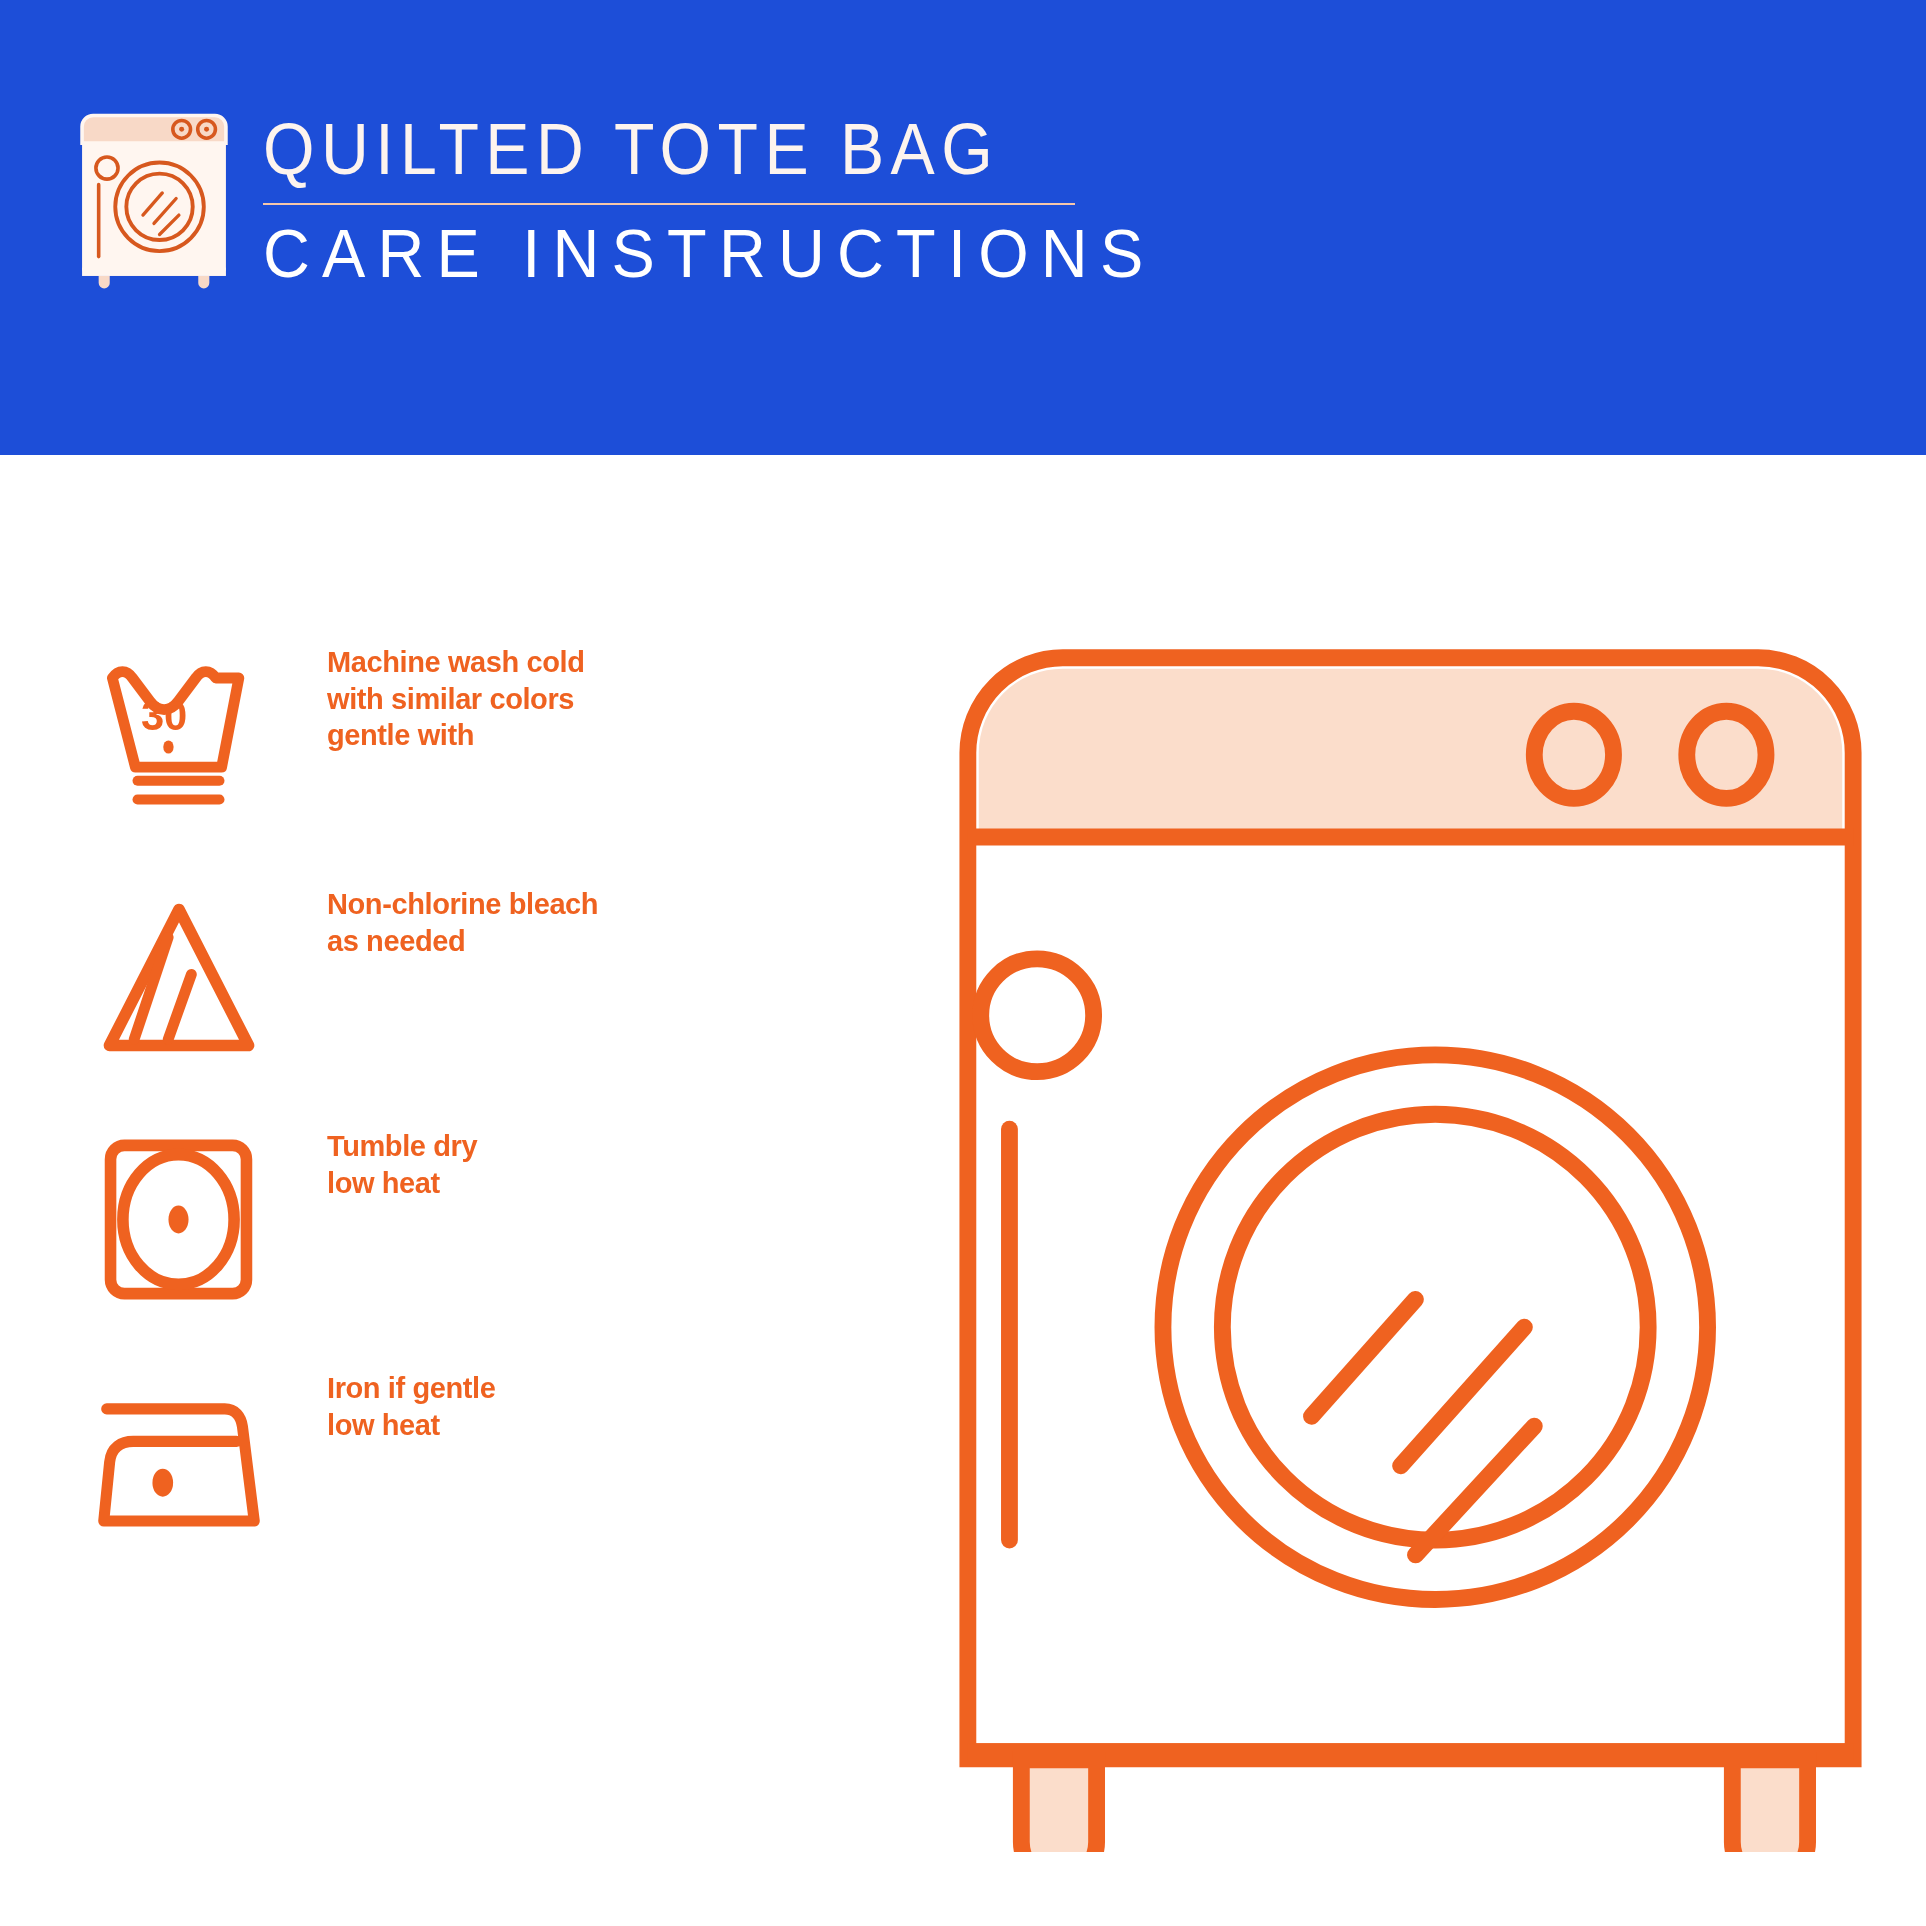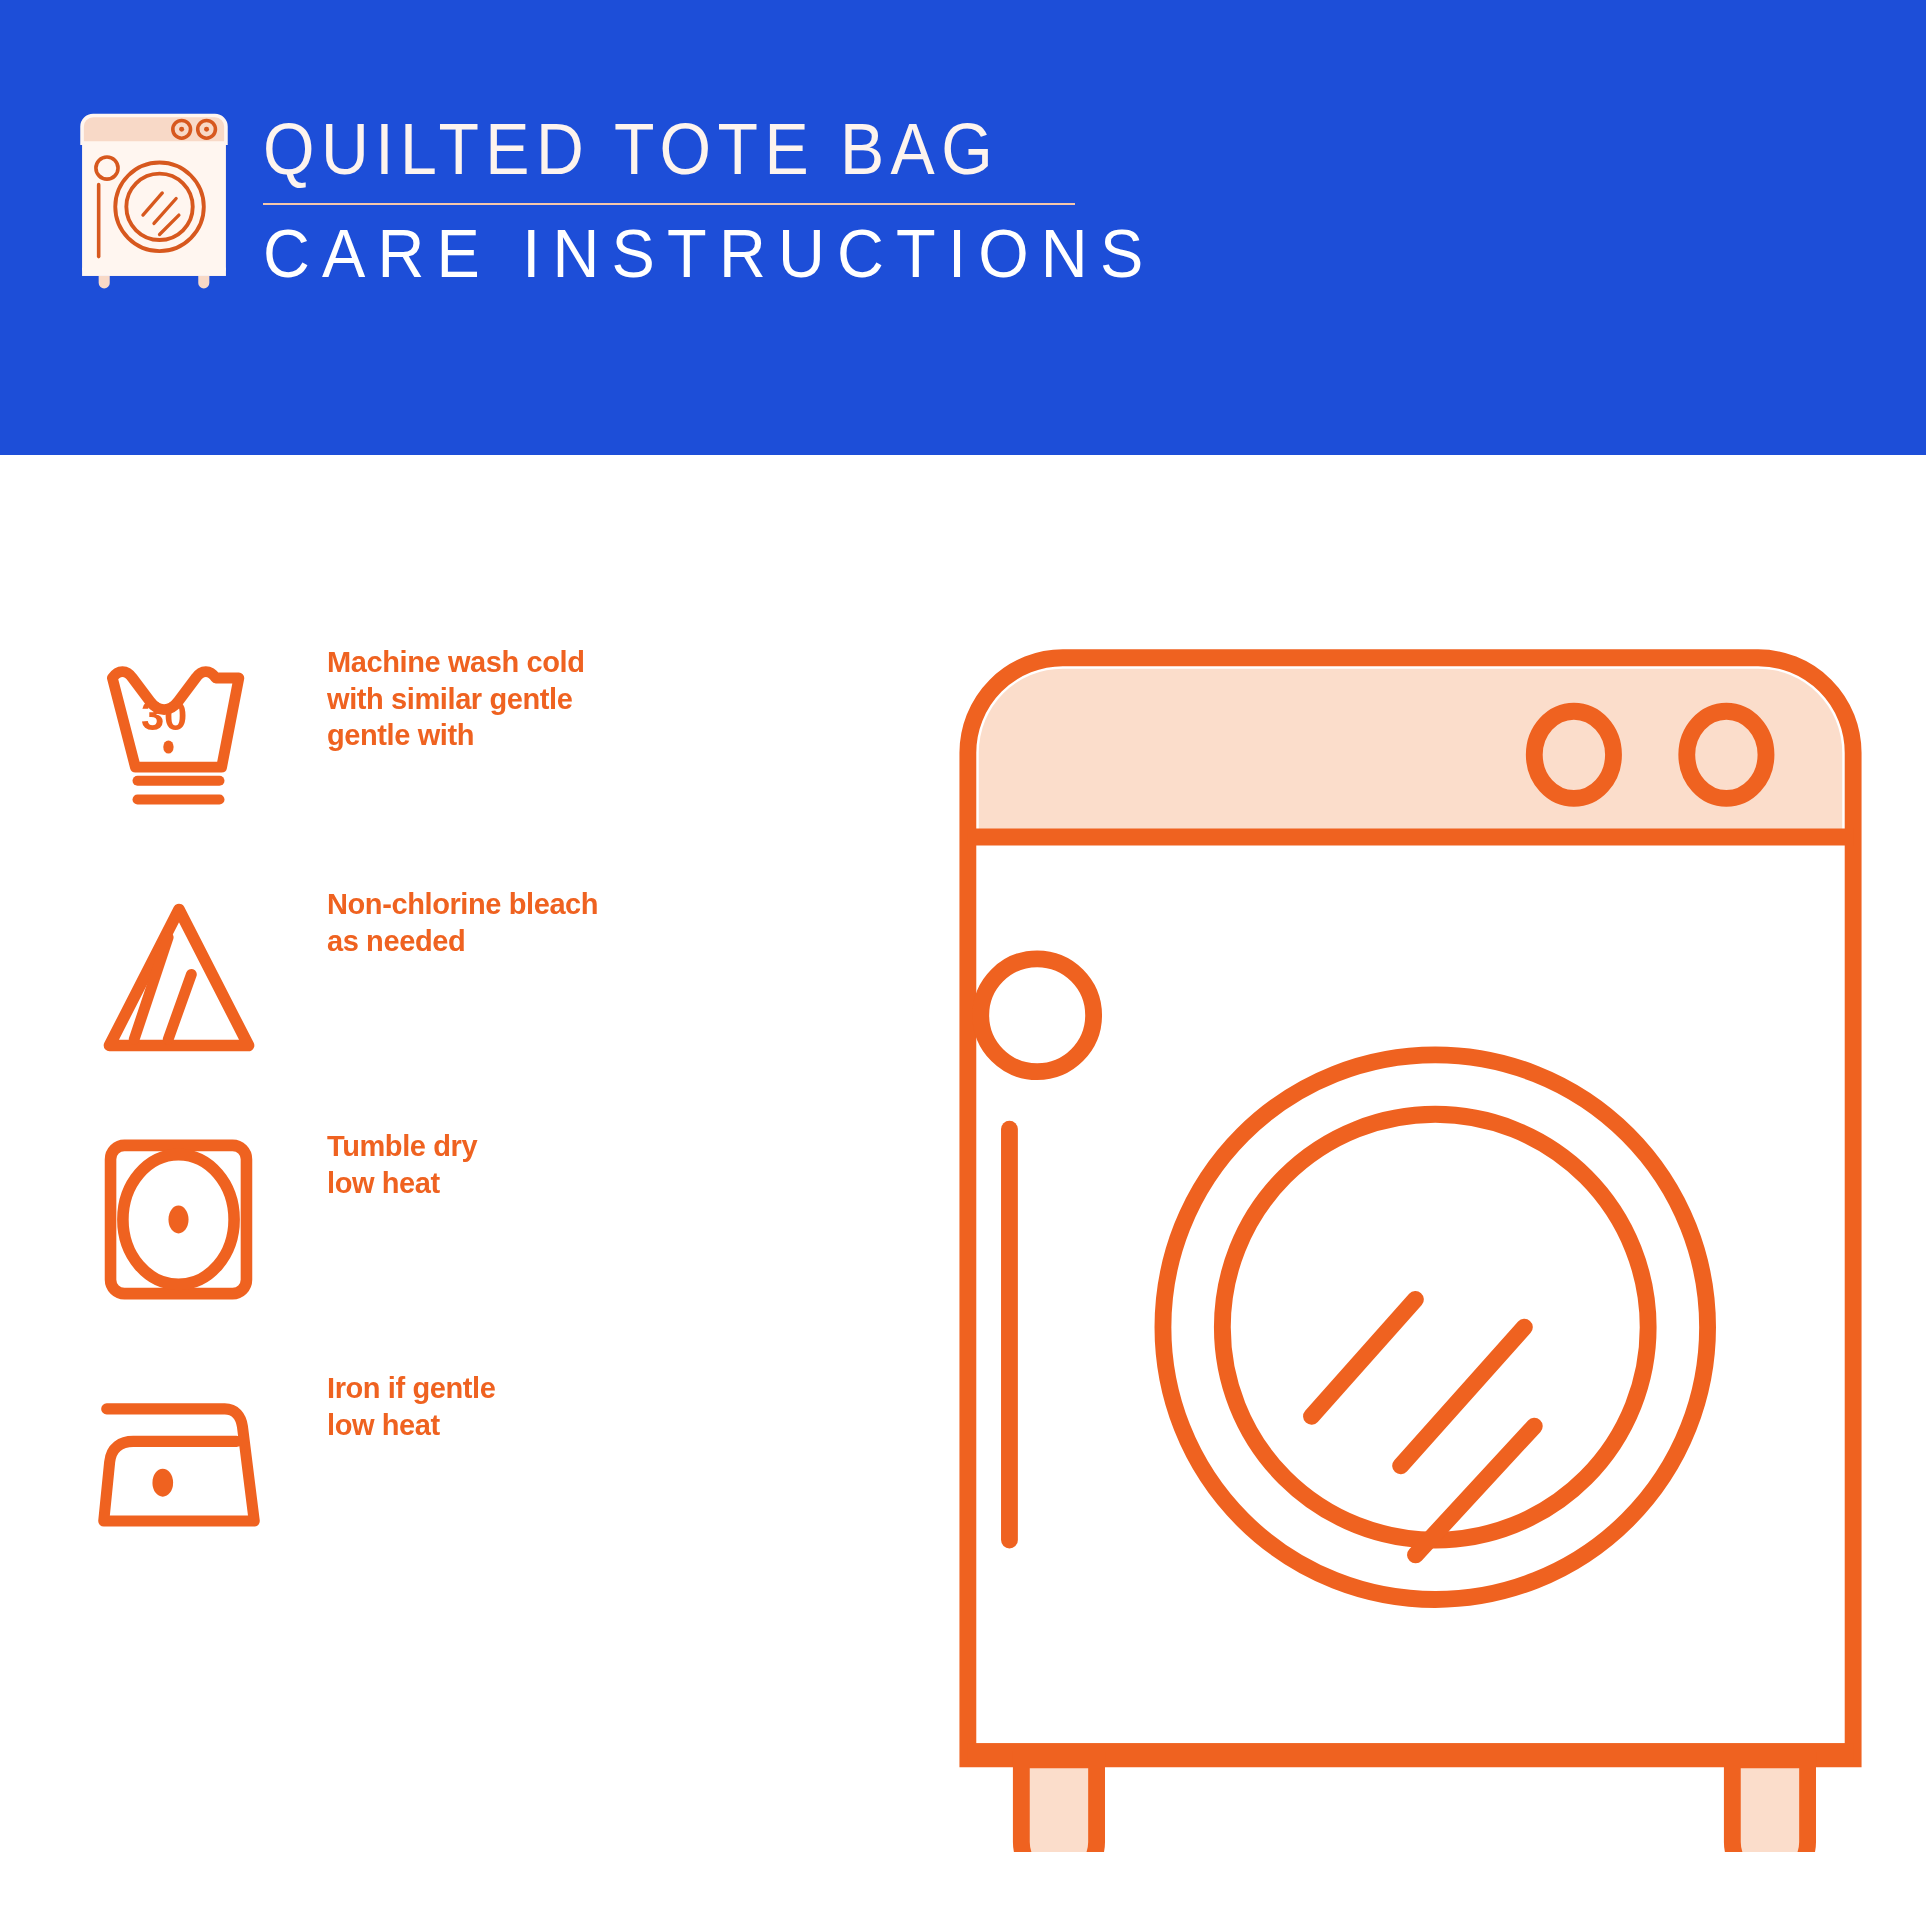--- a/index.html
+++ b/index.html
@@ -164,21 +164,21 @@
         <path d="M14 16 C18 10 24 10 28 16 L40 32 C46 40 54 40 60 32 L72 16 C76 10 82 10 86 16
                  L102 16 L90 78 L30 78 L14 16 Z" fill="none" stroke="#EF6220" stroke-width="7.5" stroke-linejoin="round" stroke-linecap="round"></path>
         <text x="50" y="52" font-family="'Liberation Sans', sans-serif" font-size="29" font-weight="700" fill="#EF6220" text-anchor="middle">30</text>
         <ellipse cx="53" cy="64" rx="3.6" ry="4.6" fill="#EF6220"></ellipse>
         <rect x="28" y="84" width="64" height="7" rx="3.5" fill="#EF6220"></rect>
         <rect x="28" y="97" width="64" height="7" rx="3.5" fill="#EF6220"></rect>
       </svg>
     </div>
     <div class="care-text">
       <span class="ln">Machine wash cold</span>
-      <span class="ln">with similar gentle</span>
+      <span class="ln">with similar colors</span>
       <span class="ln">gentle with</span>
     </div>
   </div>
 
   <div class="care-row">
     <div class="care-symbol">
       <svg viewBox="0 0 110 104" width="170" height="161" aria-hidden="true">
         <path d="M55 8 L100 96 L10 96 Z" fill="none" stroke="#EF6220" stroke-width="7.5" stroke-linejoin="round"></path>
         <line x1="48" y1="26" x2="26" y2="92" stroke="#EF6220" stroke-width="7" stroke-linecap="round"></line>
         <line x1="63" y1="50" x2="48" y2="92" stroke="#EF6220" stroke-width="7" stroke-linecap="round"></line>

